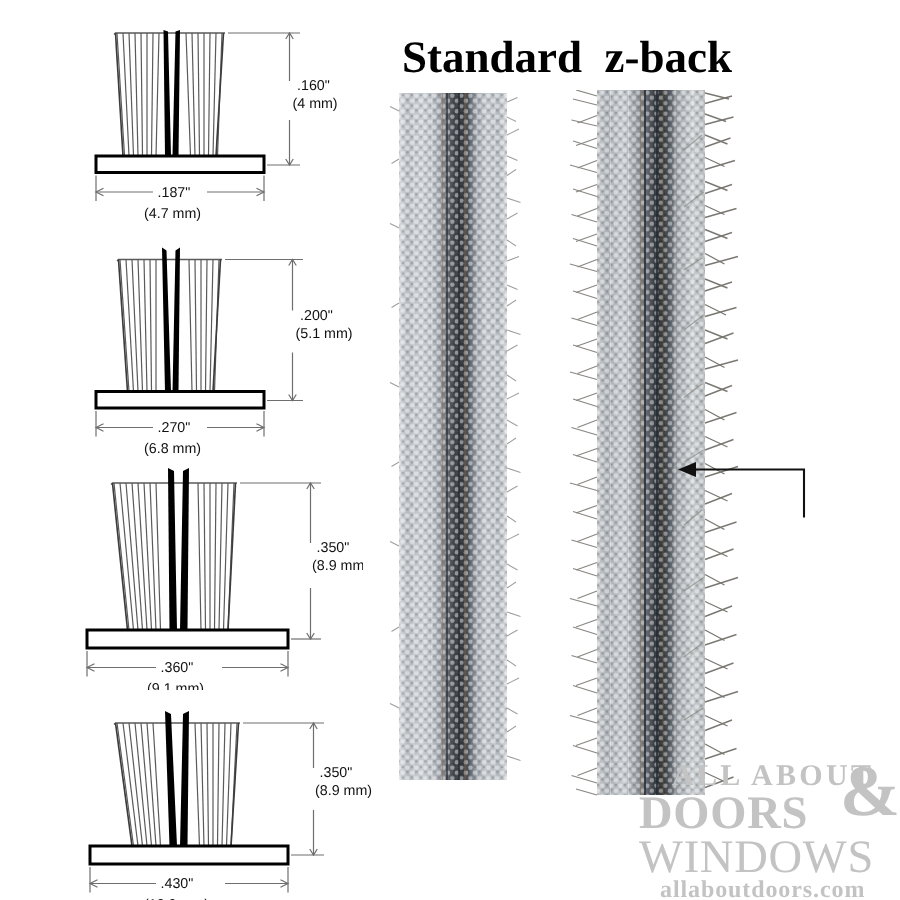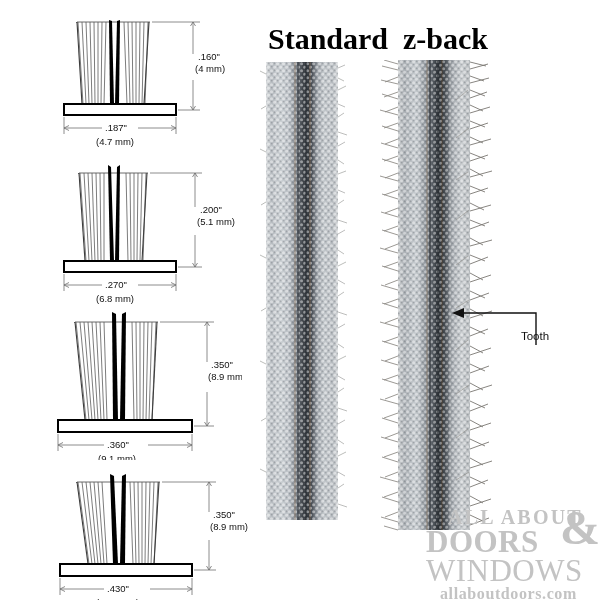--- a/index.html
+++ b/index.html
@@ -512,21 +512,20 @@
     </svg>
   </div>
 
   <svg id="annot" width="130" height="60" viewBox="0 0 130 60">
     <g stroke="#111111" stroke-width="1.4" fill="none">
       <path d="M12 18 L86 18 L86 50"></path>
     </g>
     <polygon points="2,18 14,13 14,23" fill="#111111"></polygon>
   </svg>
   <div id="annot-text">
-    <div>Tooth</div>
   </div>
 
   <div id="wm">
     <div class="l1">ALL ABOUT</div>
     <div class="amp">&amp;</div>
     <div class="l2">DOORS</div>
     <div class="l3">WINDOWS</div>
     <div class="l4">allaboutdoors.com</div>
   </div>
 

